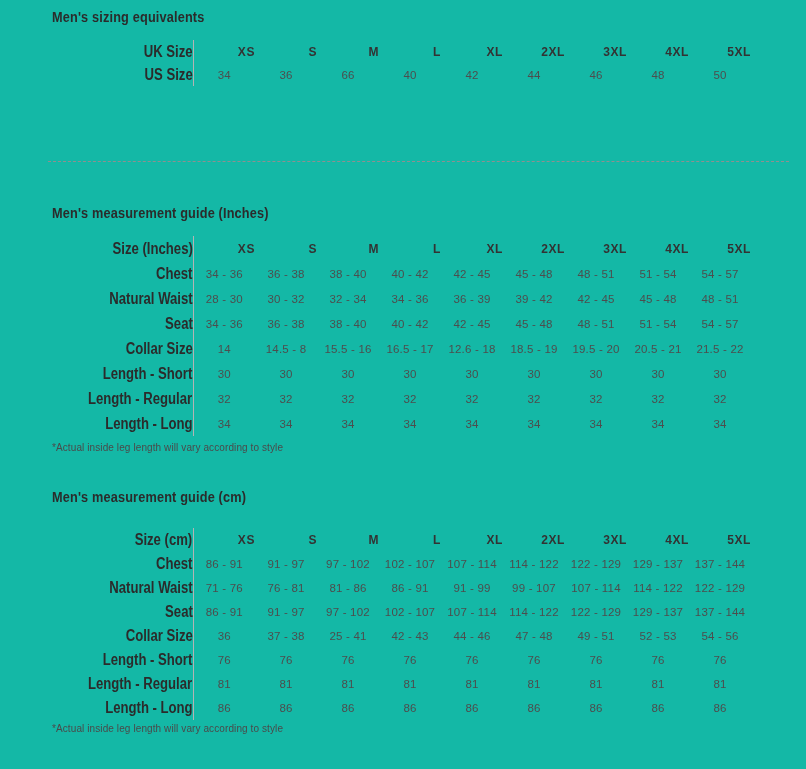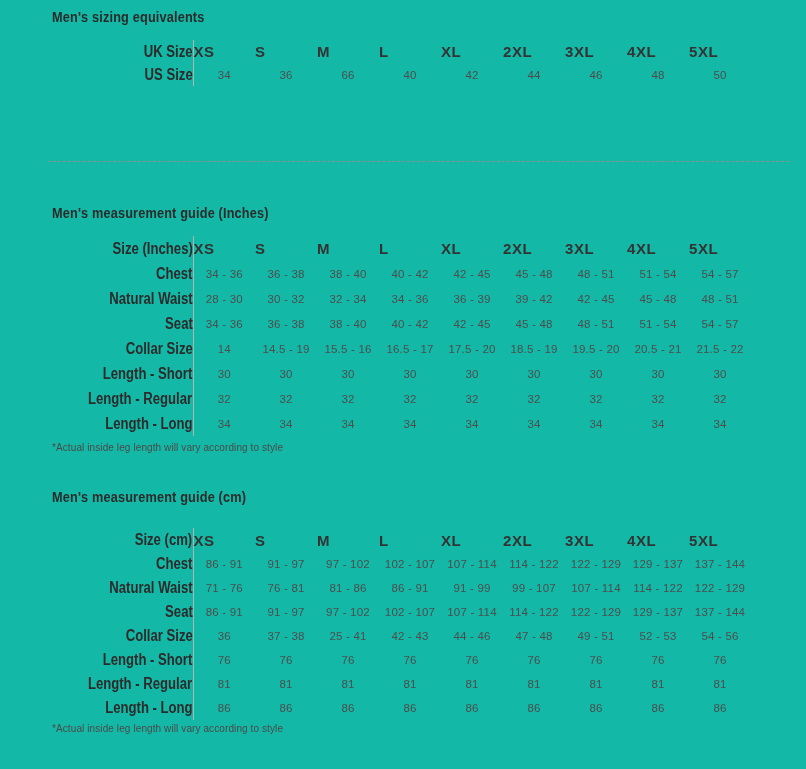--- a/index.html
+++ b/index.html
@@ -67,22 +67,22 @@
     color: #2b2b2b;
     white-space: nowrap;
   }
   .cond {
     display: inline-block;
     transform: scaleX(0.82);
     transform-origin: 100% 50%;
     white-space: nowrap;
   }
   th.col-header {
-    text-align: left;
-    font-size: 15px;
+    text-align: right;
+    font-size: 12px;
     font-weight: bold;
     color: #333333;
     letter-spacing: 0.6px;
   }
   table.size-table td {
     text-align: center;
     font-size: 11.5px;
     color: #4d4d4d;
     letter-spacing: 0.2px;
     white-space: nowrap;
@@ -216,24 +216,24 @@
           <td>40 - 42</td>
           <td>42 - 45</td>
           <td>45 - 48</td>
           <td>48 - 51</td>
           <td>51 - 54</td>
           <td>54 - 57</td>
         </tr>
         <tr>
           <th class="row-label"><span class="cond">Collar Size</span></th>
           <td>14</td>
-          <td>14.5 - 19</td>
+          <td>14.5 - 8</td>
           <td>15.5 - 16</td>
           <td>16.5 - 17</td>
-          <td>17.5 - 20</td>
+          <td>12.6 - 18</td>
           <td>18.5 - 19</td>
           <td>19.5 - 20</td>
           <td>20.5 - 21</td>
           <td>21.5 - 22</td>
         </tr>
         <tr>
           <th class="row-label"><span class="cond">Length - Short</span></th>
           <td>30</td>
           <td>30</td>
           <td>30</td>

